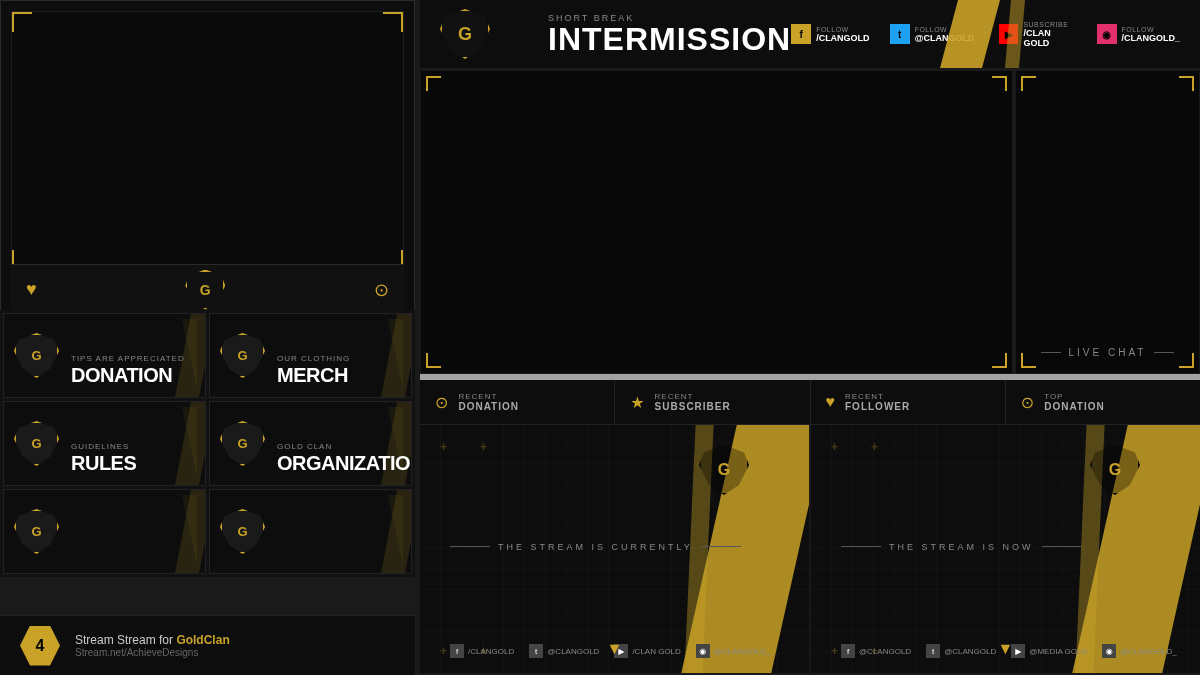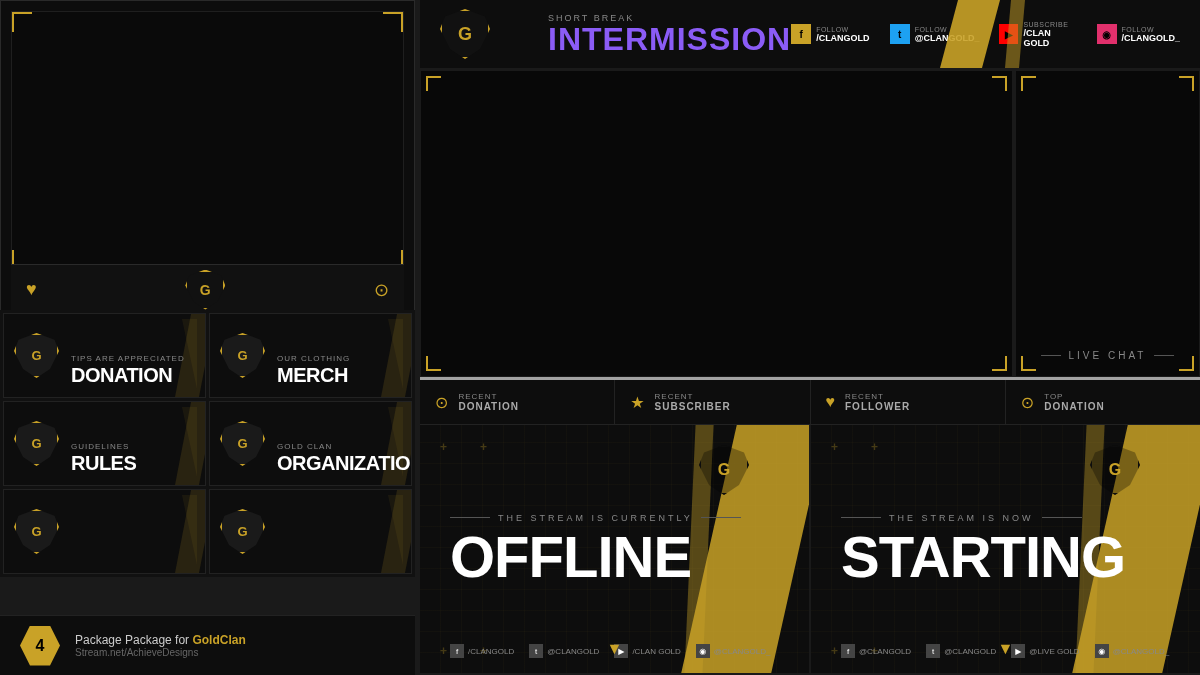--- a/index.html
+++ b/index.html
@@ -185,21 +185,21 @@
       font-size: 9px;
       color: #888;
       text-transform: uppercase;
       letter-spacing: 2px;
       font-family: Arial, sans-serif;
       font-weight: normal;
     }
 
     .header-main-title {
       font-size: 32px;
-      color: #8b5cf6;
+      color: #ffffff;
       font-weight: 900;
       text-transform: uppercase;
       letter-spacing: 1px;
       line-height: 1;
     }
 
     .header-gold-slash {
       position: absolute;
       right: 200px;
       top: 0; bottom: 0;
@@ -255,21 +255,21 @@
       font-size: 9px;
       color: #fff;
       display: block;
       font-weight: bold;
     }
 
     
     .video-panels {
       display: flex;
       height: 310px;
-      border-bottom: 3px solid #a3a3a3;
+      border-bottom: 6px solid #a3a3a3;
       gap: 2px;
     }
 
     .video-main {
       flex: 1;
       background: #080808;
       border: 1px solid #1a1a1a;
       position: relative;
     }
 
@@ -562,21 +562,21 @@
   </div>
   <div style="position:absolute;bottom:0;left:0;right:0;height:58px;"></div>
 </div>
 
 <div class="credit-bar">
   <div style="width:40px;height:40px;background:#c9a227;clip-path:polygon(25% 0%,75% 0%,100% 50%,75% 100%,25% 100%,0% 50%);display:flex;align-items:center;justify-content:center;">
     <span style="color:#000;font-weight:900;font-size:16px;">4</span>
   </div>
   <div>
     <div class="credit-text">
-      <span>Package Package for </span><strong>GoldClan</strong>
+      <span>Stream Stream for </span><strong>GoldClan</strong>
     </div>
     <div class="credit-url">Stream.net/AchieveDesigns</div>
   </div>
 </div>
 
 <div class="buttons-grid" style="top:310px;">
 
   <div class="btn-panel">
     <div class="btn-panel-logo">
         <span style="color:#c9a227;font-weight:900;font-size:13px;">G</span>
@@ -745,21 +745,20 @@
 
       <div class="panel-logo-center">
         <span style="position:absolute;top:50%;left:50%;transform:translate(-50%,-50%);color:#c9a227;font-weight:900;font-size:16px;z-index:3;">G</span>
       </div>
 
       <div class="panel-subtitle">
         <span class="panel-subtitle-line"></span>
         <span>THE STREAM IS CURRENTLY</span>
         <span class="panel-subtitle-line"></span>
       </div>
-      <div class="panel-main-text">OFFLINE</div>
 
       <div class="panel-social-row">
         <div class="panel-social-item">
           <div class="panel-social-icon">f</div>
           <span>/CLANGOLD</span>
         </div>
         <div class="panel-social-item">
           <div class="panel-social-icon">t</div>
           <span>@CLANGOLD</span>
         </div>
@@ -791,34 +790,33 @@
 
       <div class="panel-logo-center">
         <span style="position:absolute;top:50%;left:50%;transform:translate(-50%,-50%);color:#c9a227;font-weight:900;font-size:16px;z-index:3;">G</span>
       </div>
 
       <div class="panel-subtitle">
         <span class="panel-subtitle-line"></span>
         <span>THE STREAM IS NOW</span>
         <span class="panel-subtitle-line"></span>
       </div>
-      <div class="panel-main-text">STARTING</div>
 
       <div class="panel-social-row">
         <div class="panel-social-item">
           <div class="panel-social-icon">f</div>
           <span>@CLANGOLD</span>
         </div>
         <div class="panel-social-item">
           <div class="panel-social-icon">t</div>
           <span>@CLANGOLD</span>
         </div>
         <div class="panel-social-item">
           <div class="panel-social-icon">▶</div>
-          <span>@LIVE GOLD</span>
+          <span>@MEDIA GOLD</span>
         </div>
         <div class="panel-social-item">
           <div class="panel-social-icon">◉</div>
           <span>@CLANGOLD_</span>
         </div>
       </div>
 
       <div class="panel-arrow-down">▼</div>
     </div>
   </div>

